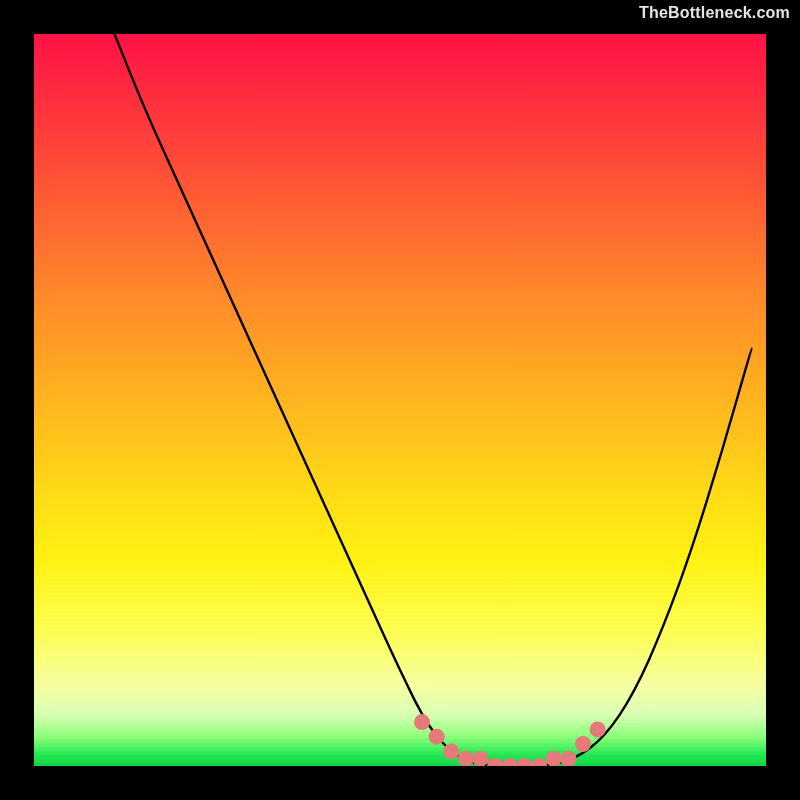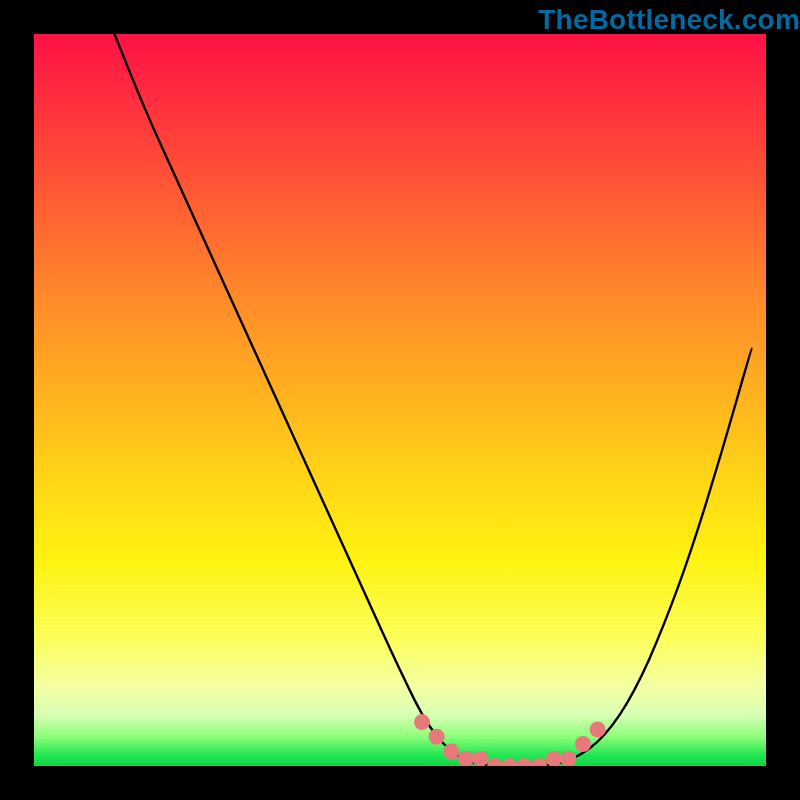--- a/index.html
+++ b/index.html
@@ -13,23 +13,23 @@
   }
   .frame {
     position: relative;
     width: 800px;
     height: 800px;
     background: #000;
   }
   .watermark {
     position: absolute;
     top: 4px;
-    right: 0;
-    color: #0369a1;
-    font-size: 28px;
+    right: 10px;
+    color: #e5e5e5;
+    font-size: 16px;
     font-weight: 600;
     letter-spacing: 0.2px;
     user-select: none;
   }
   .plot-area {
     position: absolute;
     left: 34px;
     top: 34px;
     width: 732px;
     height: 732px;

